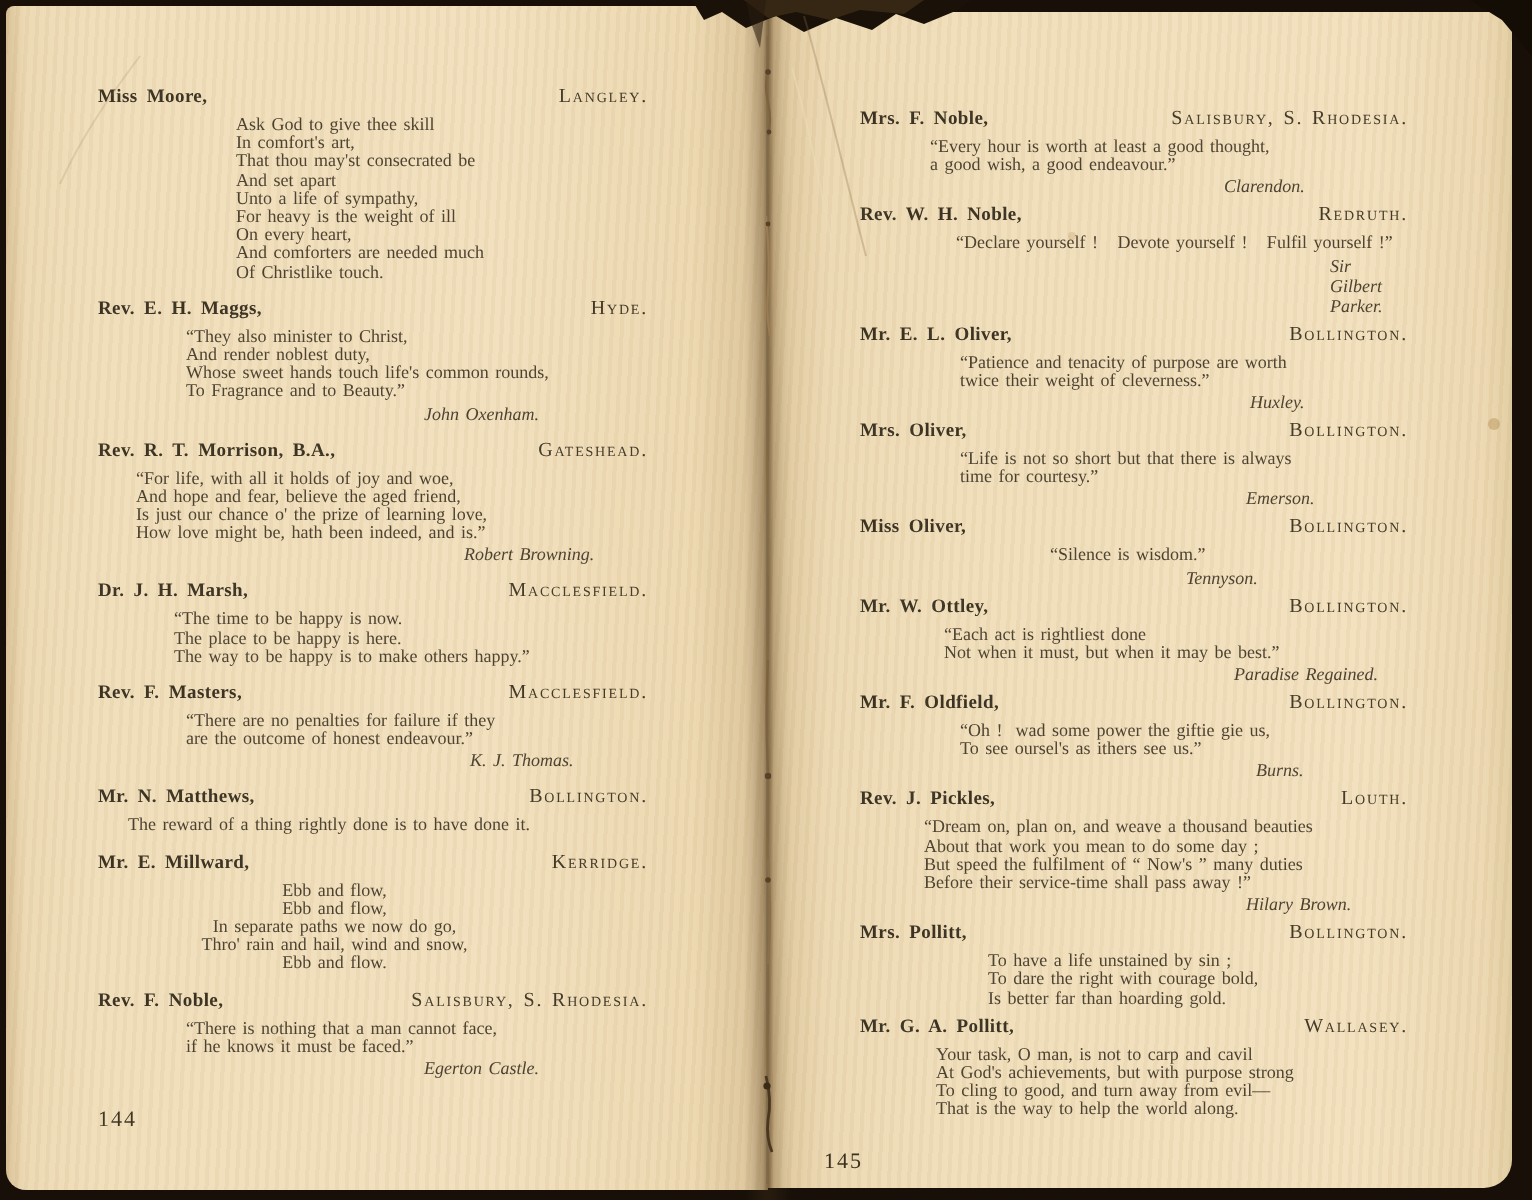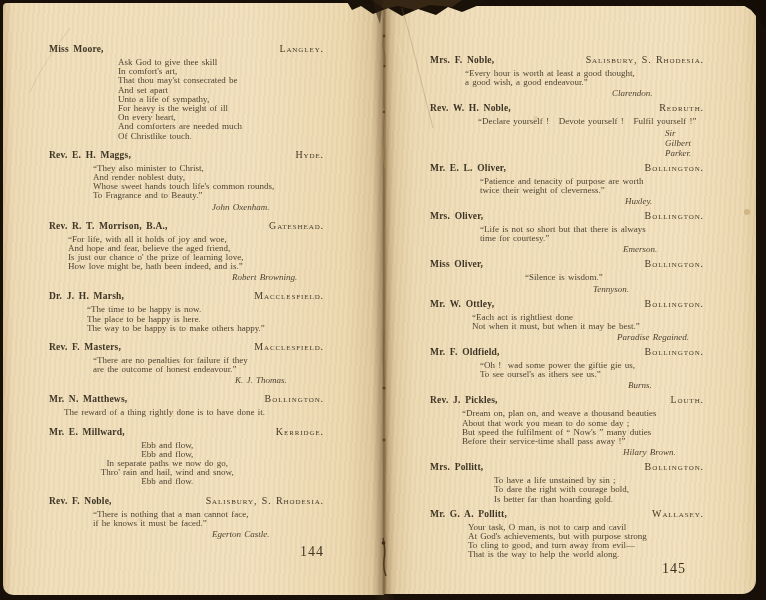--- a/index.html
+++ b/index.html
@@ -50,21 +50,21 @@
     font-size:10px;letter-spacing:0.9px;word-spacing:1px;color:#3e3524;
   }
   .quote{font-size:9px;line-height:9.2px;word-spacing:1px;color:#473d2d;}
   .qline{white-space:pre;}
   .quote.centered{text-align:center;width:86%;}
   .attr{
     font-style:italic;font-size:9px;line-height:10px;margin-top:1px;
     color:#473d2d;word-spacing:1px;
   }
   .pagenum{
-    text-align:right;font-size:14px;line-height:10px;margin-top:4px;
+    text-align:left;font-size:11px;line-height:10px;margin-top:16px;
     color:#3a311f;letter-spacing:1px;
   }
   .page-right .pagenum{transform:translateX(-18px);}
   .gutter-shadow{
     position:absolute;left:372px;top:0;width:24px;height:600px;
     background:linear-gradient(90deg,
       rgba(74,55,30,0) 0%,
       rgba(74,55,30,0.28) 40%,
       rgba(56,40,19,0.5) 50%,
       rgba(96,74,42,0.18) 62%,

